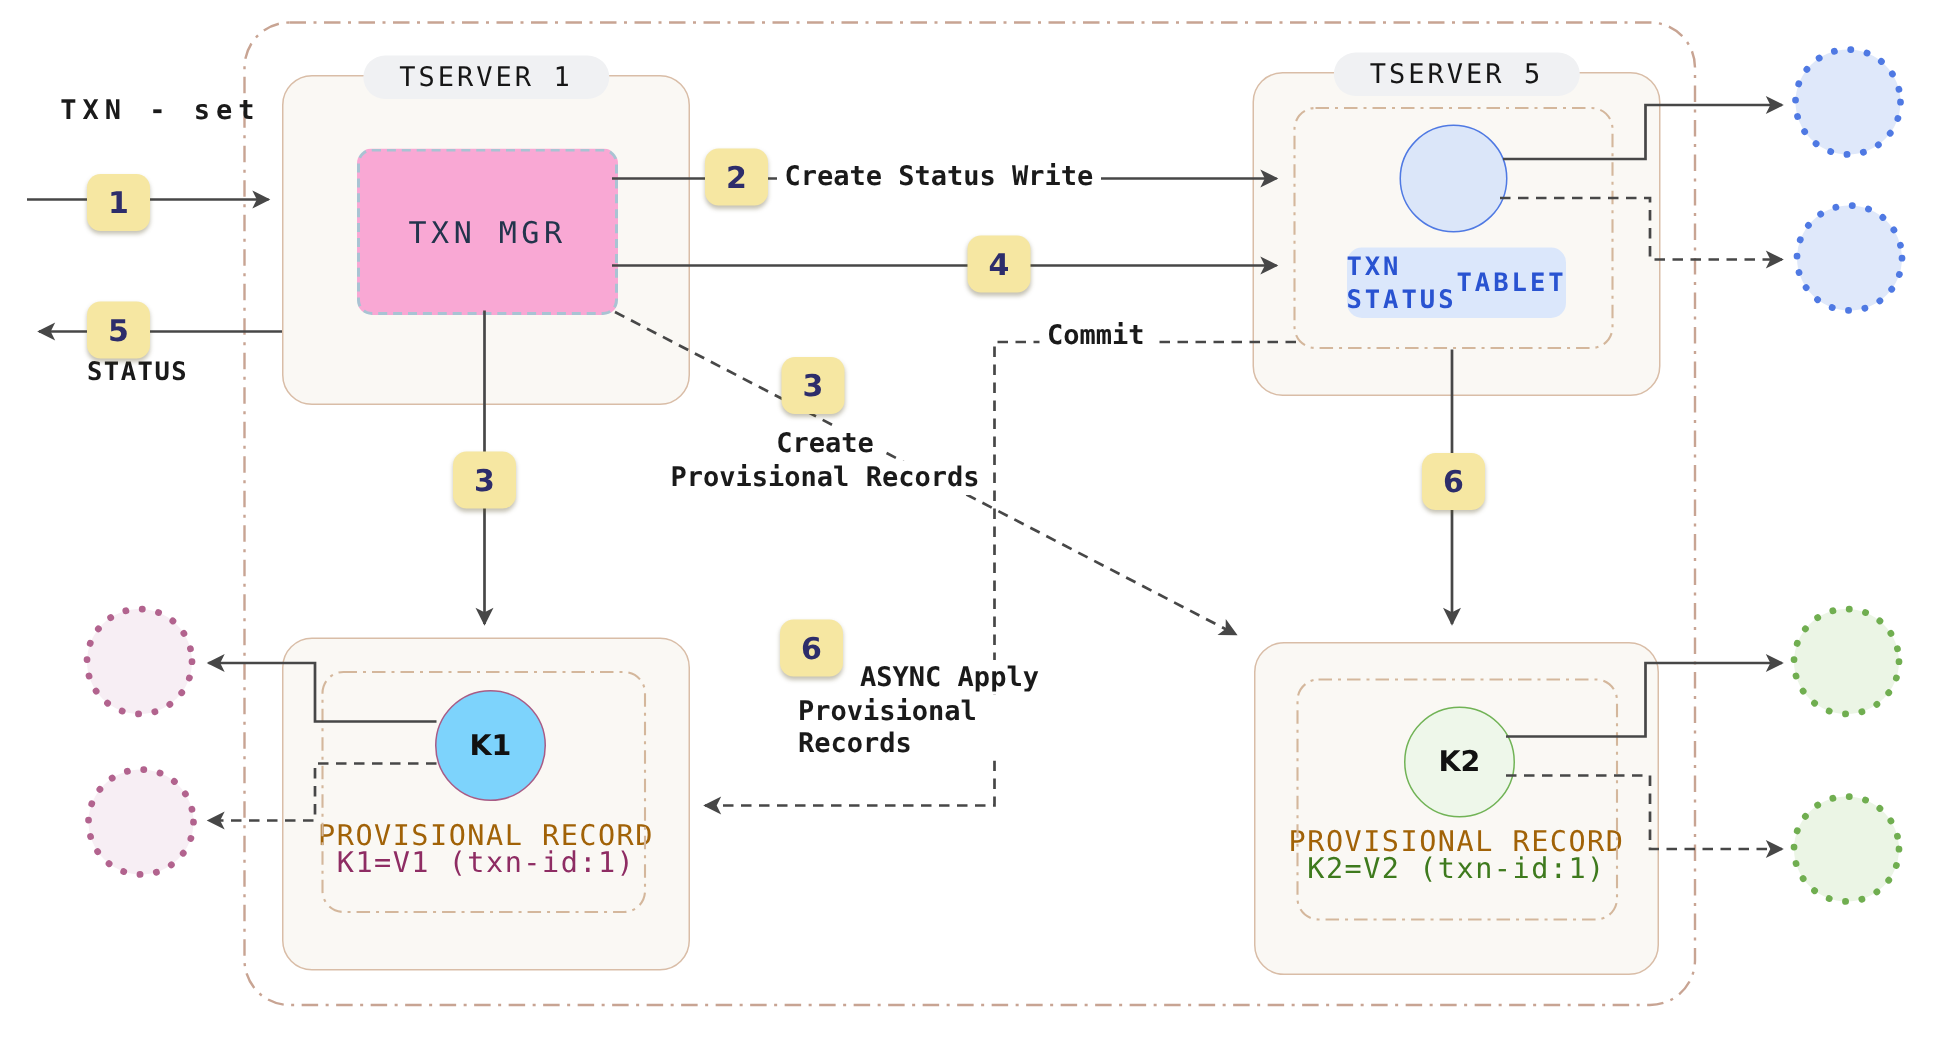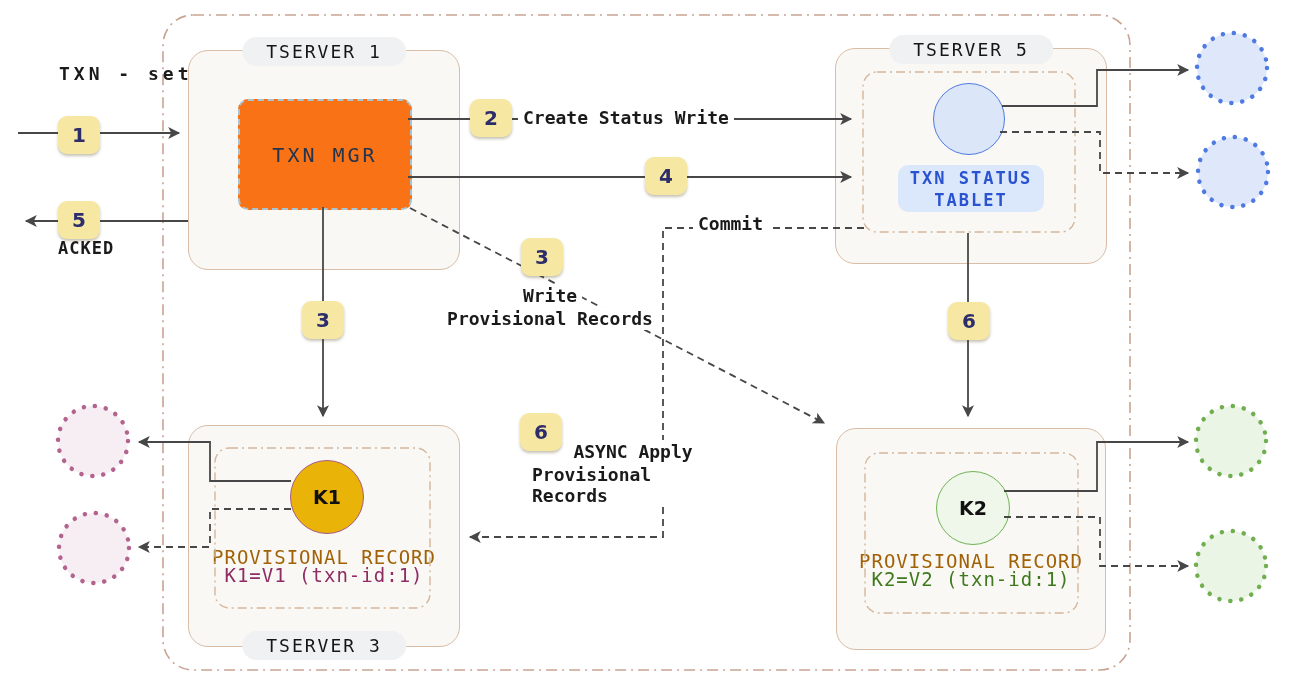--- a/index.html
+++ b/index.html
@@ -4,47 +4,47 @@
 <style>
   html,body{margin:0;padding:0;background:#fff;}
   #canvas{position:relative;width:1296px;height:698px;background:#ffffff;overflow:hidden;
           font-family:"DejaVu Sans Mono","Liberation Mono",monospace;color:#1a1a1a;}
   
   .server{position:absolute;background:#faf8f4;border:1.5px solid #d9bda7;border-radius:20px;}
   .pill{position:absolute;left:50%;transform:translateX(-50%);background:#f0f1f3;border-radius:999px;
         padding:4px 24px;font-size:18px;letter-spacing:2px;color:#161616;white-space:nowrap;z-index:4;}
   .pill.top{top:-14px;} .pill.bottom{bottom:-14px;}
   
-  .txnmgr{position:absolute;left:49px;top:48px;width:170px;height:107px;background:#f97316;
+  .txnmgr{position:absolute;left:49px;top:48px;width:170px;height:107px;background:#f9a8d4;
           border:2px dashed #a9c3d3;border-radius:10px;display:flex;align-items:center;justify-content:center;
           font-size:20px;letter-spacing:3px;color:#23344c;}
   
   .tablet-circle{position:absolute;border-radius:50%;display:flex;align-items:center;justify-content:center;
           font-family:"DejaVu Sans","Liberation Sans",sans-serif;font-weight:bold;font-size:19px;color:#111;}
   .c-blue{background:#dbe6f9;border:1.5px solid #4f79e3;}
-  .c-pink{background:#eab308;border:1.5px solid #a85c86;}
+  .c-pink{background:#7dd3fc;border:1.5px solid #a85c86;}
   .c-green{background:#eef7ea;border:1.5px solid #71b356;}
   
   .tablet-label{position:absolute;left:62px;top:116px;width:146px;height:47px;background:#dbe7fb;border-radius:10px;
-          display:flex;flex-direction:column;align-items:center;justify-content:center;
+          display:flex;flex-direction:row;align-items:center;justify-content:center;
           font-weight:bold;font-size:17px;letter-spacing:2px;color:#2953d1;line-height:22px;}
   
   .rec-title{position:absolute;left:0;width:100%;text-align:center;font-size:19px;letter-spacing:1px;color:#a16207;}
   .rec-value{position:absolute;left:0;width:100%;text-align:center;font-size:19px;font-weight:normal;letter-spacing:1px;}
   .maroon{color:#8e2c63;} .green-t{color:#3e7a1d;}
   
   .badge{position:absolute;width:42px;height:38px;background:#f6e7a2;border-radius:9px;
          display:flex;align-items:center;justify-content:center;font-weight:bold;font-size:20px;color:#2d2d6b;
          box-shadow:0 2px 3px rgba(90,80,40,.35);z-index:5;
          font-family:"DejaVu Sans","Liberation Sans",sans-serif;}
   
   .lbl{position:absolute;font-size:18px;white-space:nowrap;z-index:4;}
   .wbg{background:#ffffff;padding:1px 5px;}
-  .client-lbl{position:absolute;left:22px;top:62px;width:170px;font-weight:bold;
-              font-size:18px;letter-spacing:4px;line-height:23px;z-index:4;margin-left:37px;}
+  .client-lbl{position:absolute;left:22px;top:62px;width:170px;text-align:center;font-weight:bold;
+              font-size:18px;letter-spacing:4px;line-height:23px;z-index:4;}
   .two-line{position:absolute;display:flex;flex-direction:column;align-items:center;z-index:4;
             font-size:18px;line-height:21px;font-weight:bold;}
   svg{position:absolute;left:0;top:0;z-index:3;pointer-events:none;}
   .boxlayer{position:absolute;left:0;top:0;width:100%;height:100%;z-index:1;}
 </style>
 </head>
 <body>
 
 <div id="canvas">
 
@@ -58,21 +58,20 @@
     <div class="server" style="left:835px;top:48px;width:270px;height:214px;">
       <div class="pill top">TSERVER 5</div>
       <div class="tablet-circle c-blue" style="left:97px;top:34px;width:70px;height:70px;"></div>
       <div class="tablet-label">
         <span>TXN STATUS</span>
         <span>TABLET</span>
       </div>
     </div>
 
     <div class="server" style="left:188px;top:425px;width:270px;height:220px;">
-      <div class="pill bottom">TSERVER 3</div>
       <div class="tablet-circle c-pink" style="left:101px;top:34px;width:72px;height:72px;">K1</div>
       <div class="rec-title" style="top:120px;">PROVISIONAL RECORD</div>
       <div class="rec-value maroon" style="top:138px;">K1=V1 (txn-id:1)</div>
     </div>
 
     <div class="server" style="left:836px;top:428px;width:268px;height:220px;">
       <div class="tablet-circle c-green" style="left:99px;top:42px;width:72px;height:72px;">K2</div>
       <div class="rec-title" style="top:121px;">PROVISIONAL RECORD</div>
       <div class="rec-value green-t" style="top:139px;">K2=V2 (txn-id:1)</div>
     </div>
@@ -120,32 +119,32 @@
       <circle cx="1231" cy="566" r="35" fill="#ebf5e5" stroke="#70ae50"></circle>
     </g>
   </svg>
 
   <div class="client-lbl">
     <div>TXN - set</div>
   </div>
 
   <div class="badge" style="left:58px;top:116px;">1</div>
   <div class="badge" style="left:58px;top:201px;">5</div>
-  <div class="lbl" style="left:58px;top:238px;font-weight:bold;font-size:17px;letter-spacing:1px;">ACKED</div>
+  <div class="lbl" style="left:58px;top:238px;font-weight:bold;font-size:17px;letter-spacing:1px;">STATUS</div>
 
   <div class="badge" style="left:470px;top:99px;">2</div>
   <div class="lbl wbg" style="left:518px;top:106px;font-weight:bold;">Create Status Write</div>
 
   <div class="badge" style="left:645px;top:157px;">4</div>
   <div class="lbl wbg" style="left:693px;top:164px;font-weight:bold;margin-top:48px;">Commit</div>
 
   <div class="badge" style="left:302px;top:301px;">3</div>
   <div class="badge" style="left:521px;top:238px;">3</div>
   <div class="two-line" style="left:440px;top:284px;width:220px;">
-    <span class="wbg">Write</span>
+    <span class="wbg">Create</span>
     <span class="wbg">Provisional Records</span>
   </div>
 
   <div class="badge" style="left:948px;top:302px;">6</div>
   <div class="badge" style="left:520px;top:413px;">6</div>
   <div class="two-line" style="left:527px;top:440px;width:212px;">
     <span class="wbg">ASYNC Apply</span>
     <span class="wbg">Provisional Records</span>
   </div>
 

